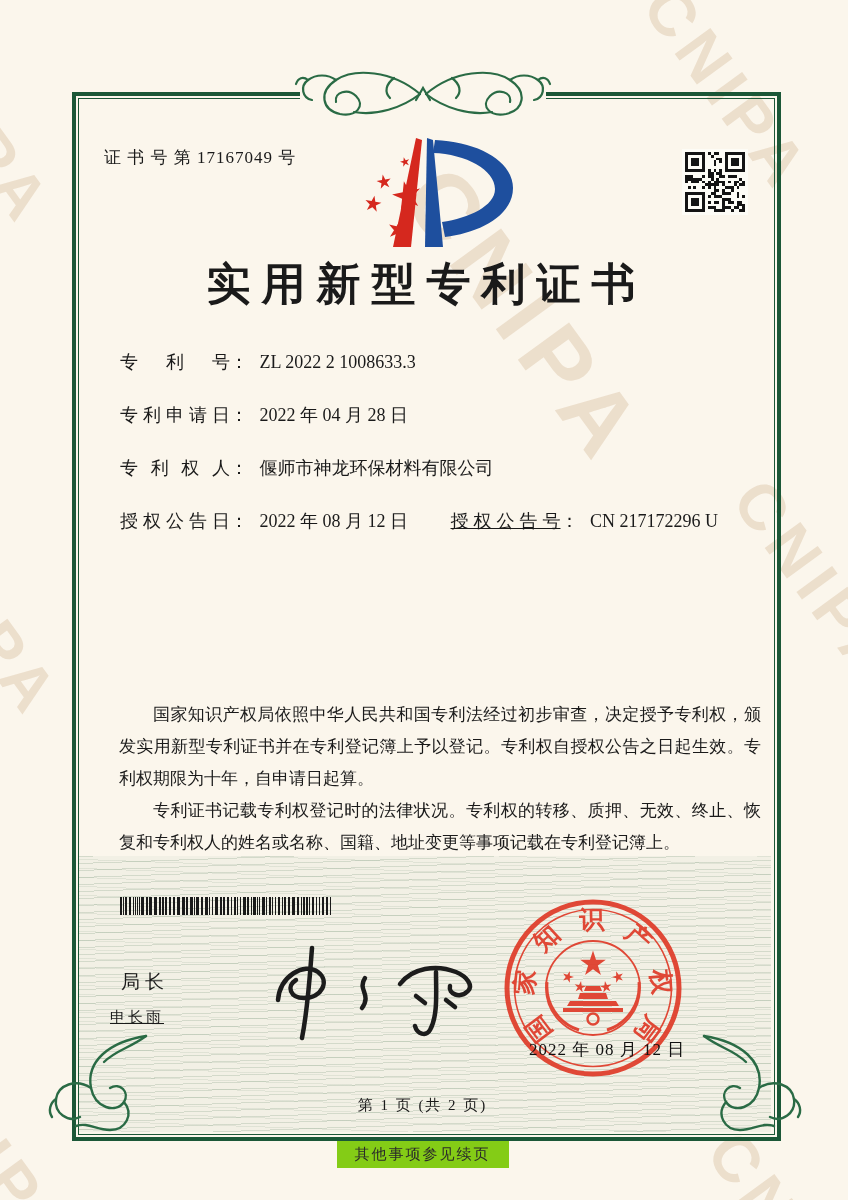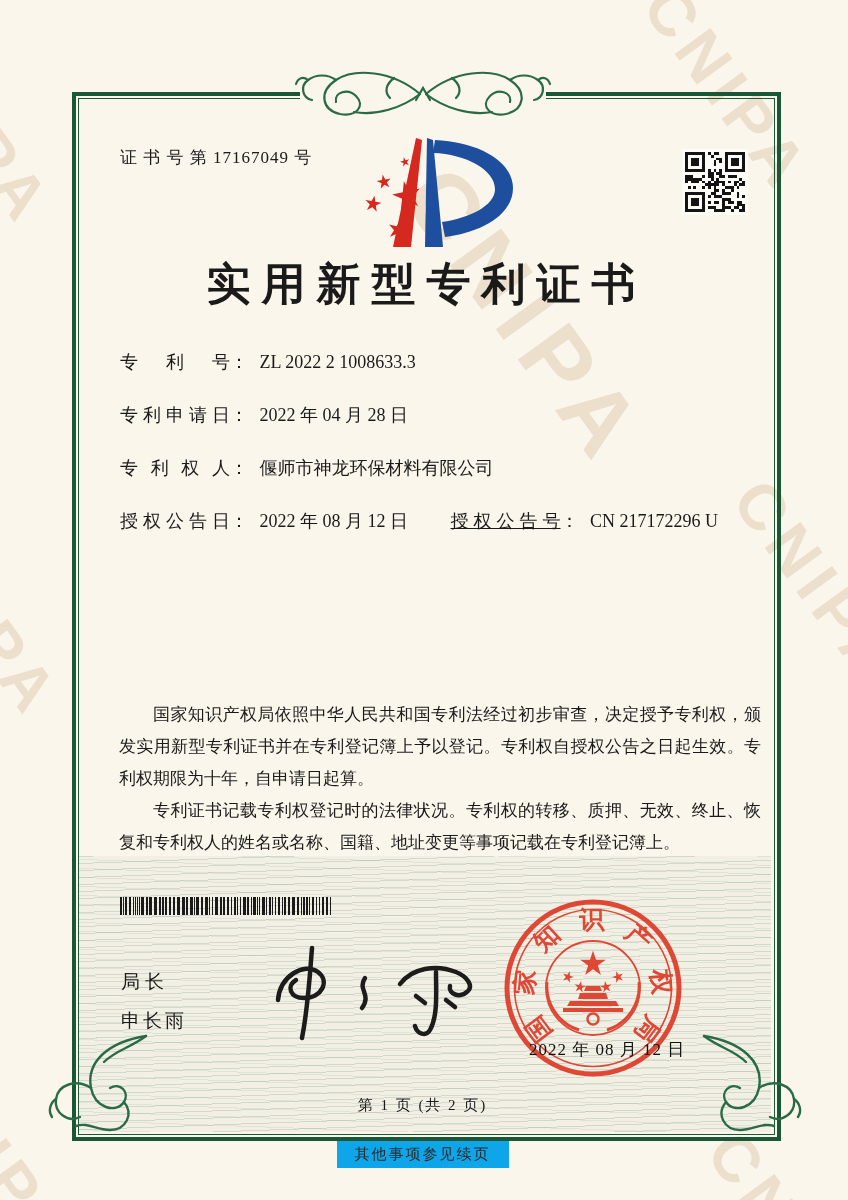--- a/index.html
+++ b/index.html
@@ -31,21 +31,21 @@
     border:4px solid #1B5737;z-index:2;}
   .cert-border::after{content:"";position:absolute;inset:2px;border:1px solid #1B5737;}
 
   .orn{position:absolute;z-index:3;}
   .orn-top{left:294px;top:64px;}
   .orn-bl{left:46px;top:1032px;}
   .orn-br{left:694px;top:1032px;}
 
   .content{position:absolute;inset:0;z-index:4;}
 
-  .cert-no{position:absolute;left:120px;top:146px;font-size:17px;letter-spacing:1px;}
+  .cert-no{position:absolute;left:104px;top:146px;font-size:17px;letter-spacing:1px;}
 
   .logo{position:absolute;left:350px;top:134px;}
   .qr{position:absolute;left:682px;top:149px;width:66px;height:66px;background:#fdfcf6;}
   .qr svg{display:block;}
 
   .title{position:absolute;left:72px;top:255px;width:701px;text-align:center;
     font-size:44px;font-weight:700;letter-spacing:11px;padding-left:8px;box-sizing:border-box;}
 
   .fields{position:absolute;left:120px;top:350px;width:620px;font-size:18px;}
   .frow{margin-bottom:29px;line-height:24px;white-space:nowrap;}
@@ -56,33 +56,33 @@
   .fpair2{margin-left:38px;text-decoration:underline;}
 
   .paras{position:absolute;left:119px;top:699px;width:642px;font-size:17px;
          line-height:32px;text-align:justify;}
   .paras p{margin:0;text-indent:2em;}
 
   .barcode{position:absolute;left:120px;top:897px;}
 
   .director-title{position:absolute;left:121px;top:969px;
     font-family:"Liberation Sans",sans-serif;font-size:19px;letter-spacing:5px;}
-  .director-name{position:absolute;left:121px;top:1008px;
-    font-family:"Liberation Sans",sans-serif;font-size:19px;letter-spacing:3px;}
+  .director-name{position:absolute;left:110px;top:1008px;
+    font-family:"Liberation Sans",sans-serif;font-size:15px;letter-spacing:3px;text-decoration:underline;}
   .autograph{position:absolute;left:260px;top:938px;}
 
   .seal{position:absolute;left:498px;top:893px;opacity:.92;}
   .sealch{font-size:25px;font-weight:700;fill:#DF3A28;font-family:"Liberation Serif",serif;}
   .seal-date{position:absolute;left:529px;top:1038px;font-size:17px;letter-spacing:1px;
              color:#111;z-index:5;}
 
   .page-info{position:absolute;left:72px;top:1096px;width:701px;text-align:center;
              font-size:15px;letter-spacing:2px;}
   .contin-wrap{position:absolute;left:72px;top:1141px;width:701px;text-align:center;}
-  .contin-box{display:inline-block;background:#0ea5e9;padding:4px 18px;font-size:15px;
+  .contin-box{display:inline-block;background:#84cc16;padding:4px 18px;font-size:15px;
               letter-spacing:2px;color:#2a2a2a;}
 </style>
 </head>
 <body>
 
 <svg width="0" height="0" style="position:absolute">
   <defs>
     <path id="star5" d="M0,-10 L2.23,-3.07 L9.51,-3.09 L3.61,1.17 L5.88,8.09 L0,3.8 L-5.88,8.09 L-3.61,1.17 L-9.51,-3.09 L-2.23,-3.07 Z"></path>
     <g id="flourish" fill="none" stroke="#2a6b45" stroke-width="2.4" stroke-linecap="round">
       <path d="M100,4 C62,10 40,30 45,56 C49,76 70,82 78,70 C84,60 74,50 64,56"></path>

